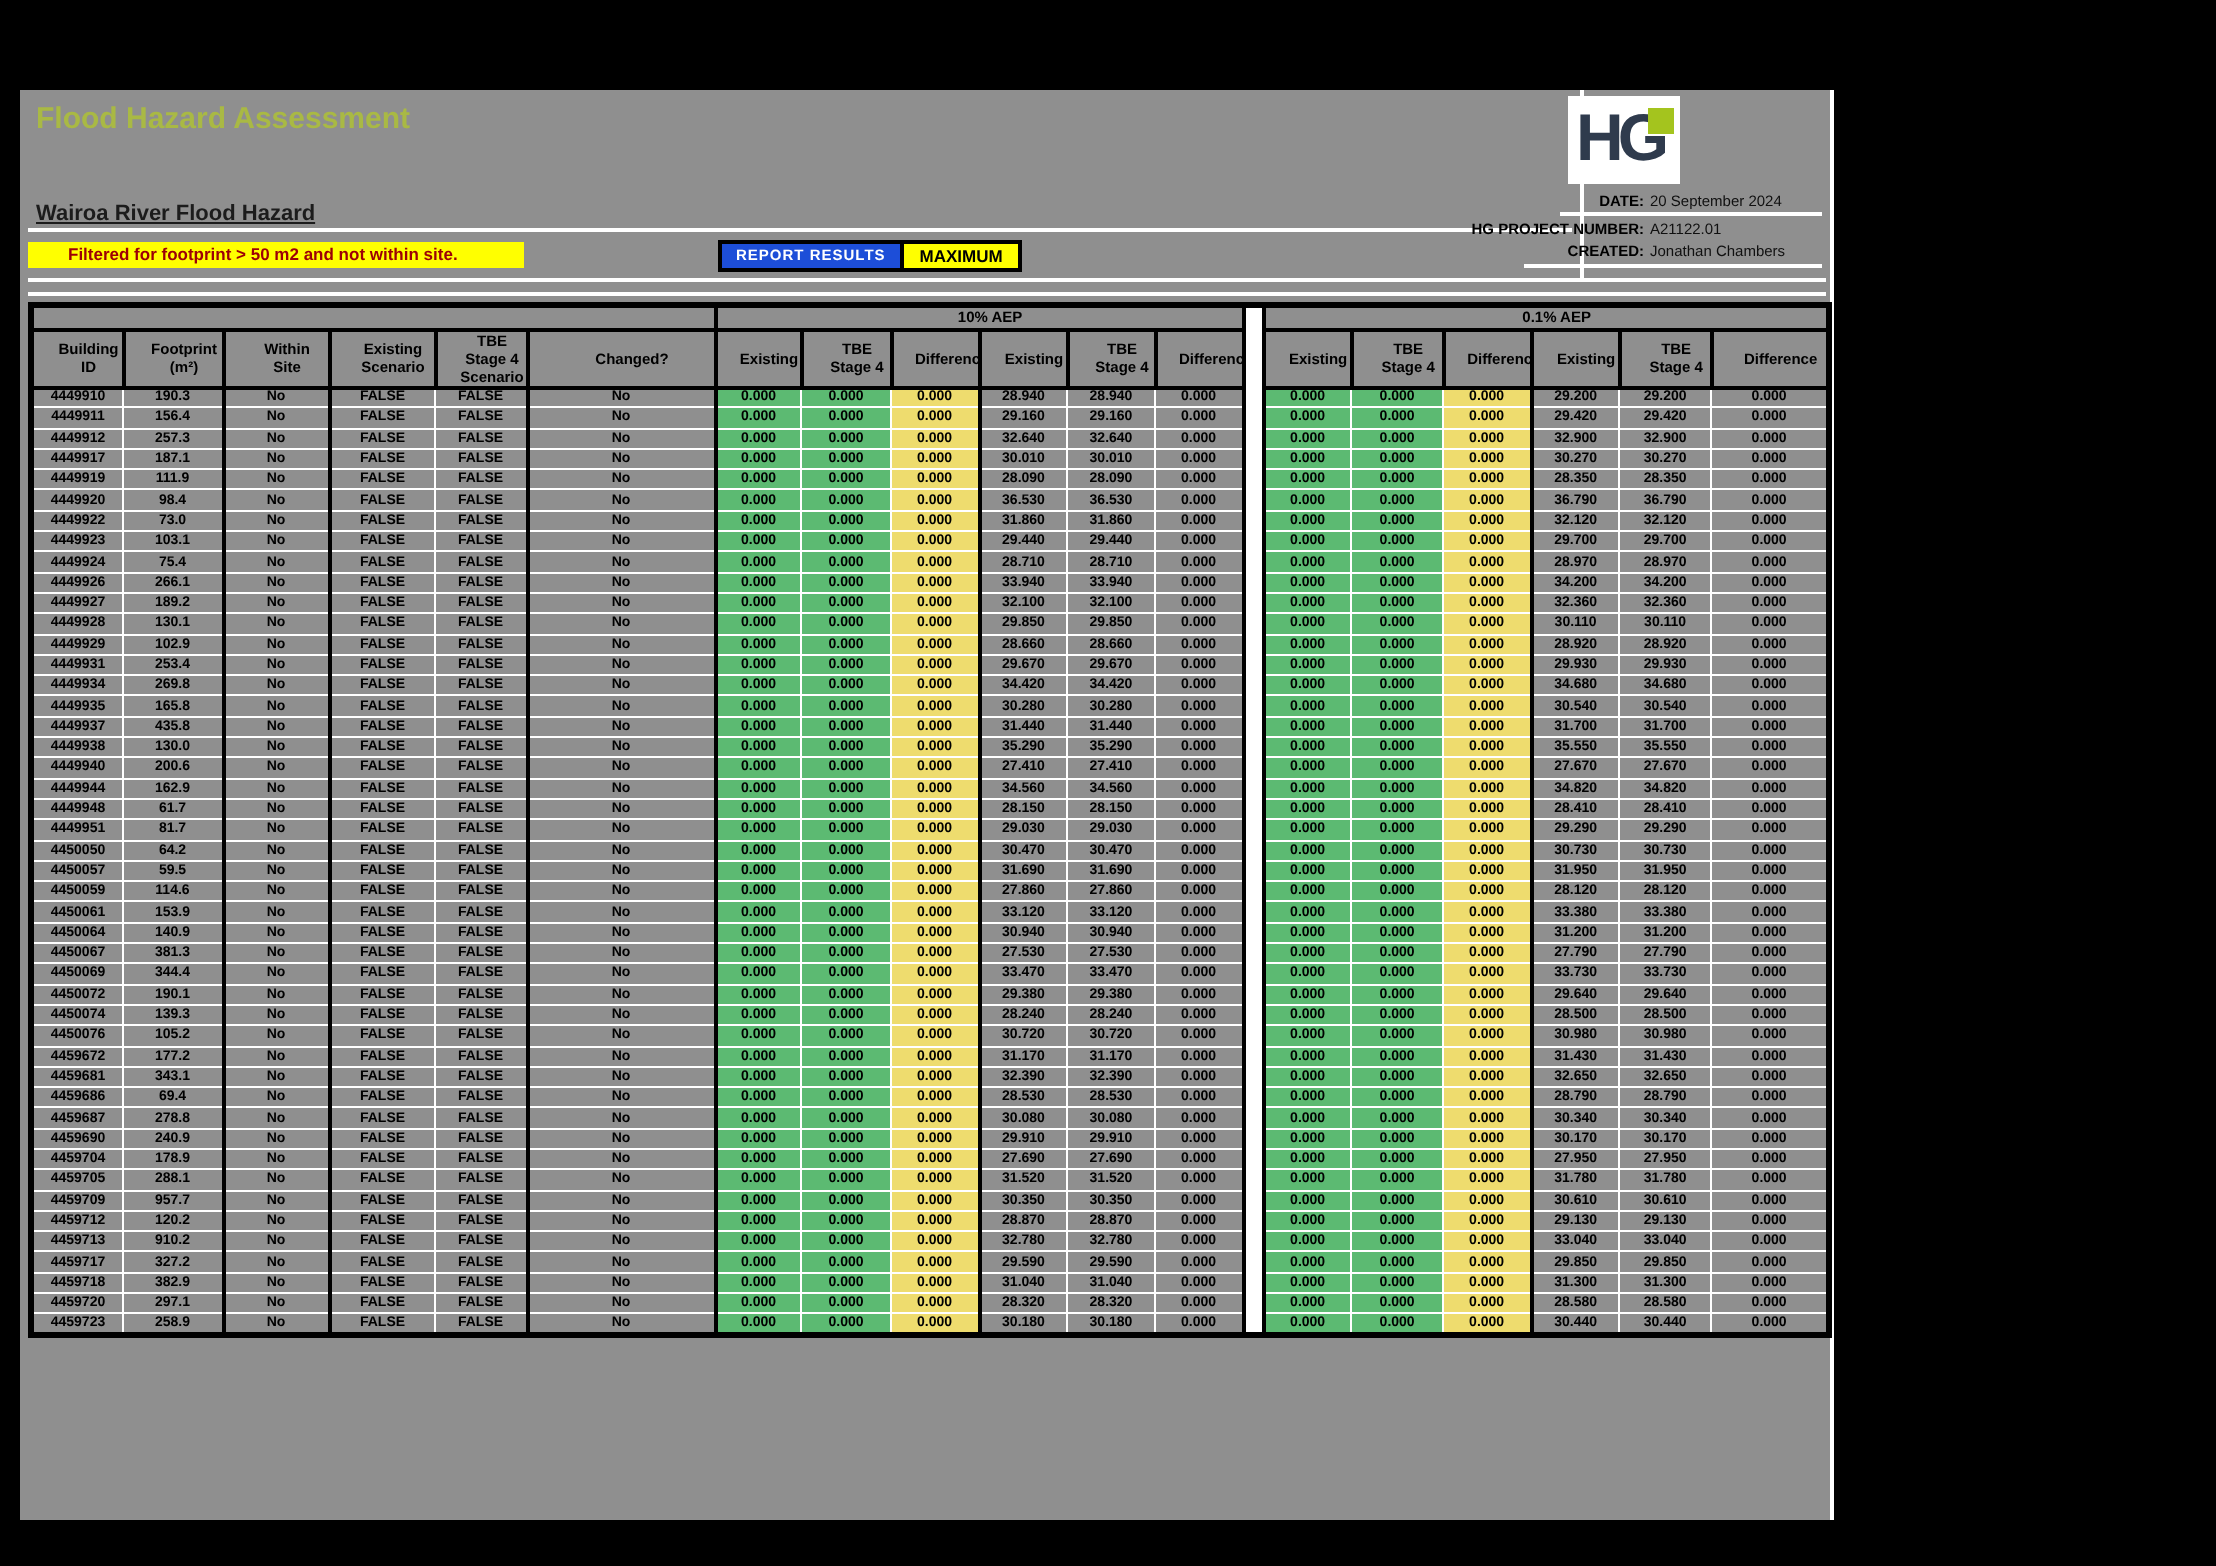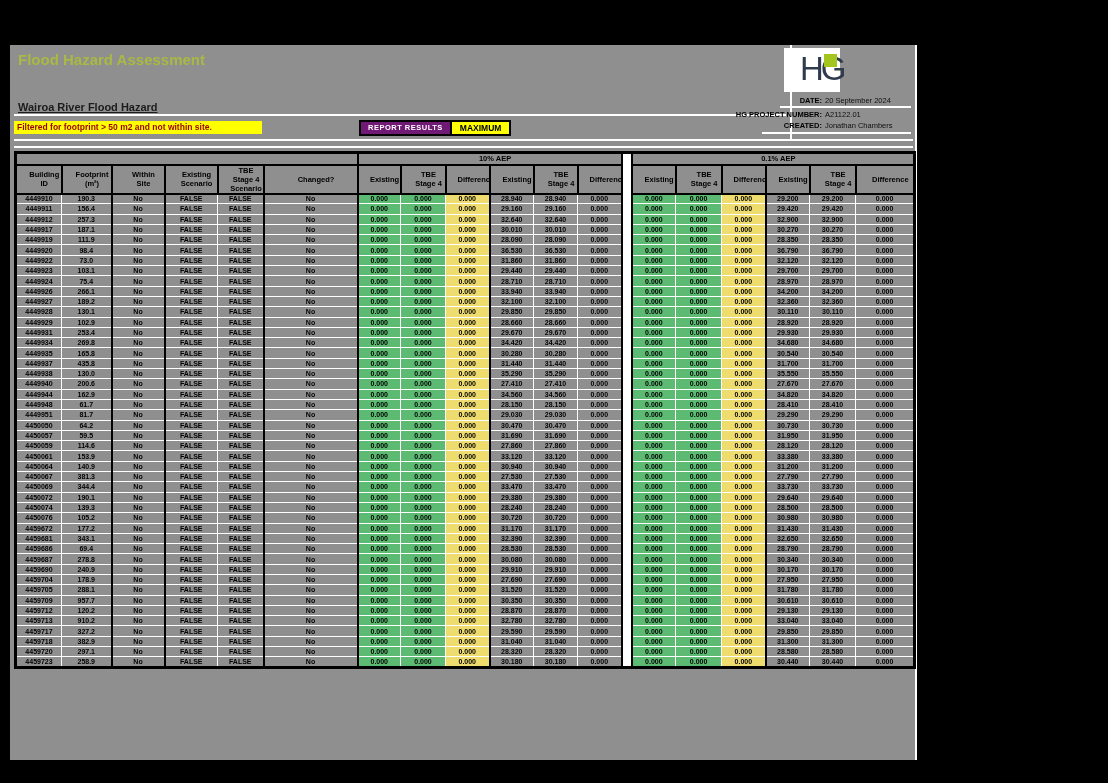--- a/index.html
+++ b/index.html
@@ -12,29 +12,29 @@
        font-family:"Liberation Sans",sans-serif;}
   .page{position:absolute;left:10px;top:45px;width:907px;height:715px;
         background:var(--page_gray);border-right:2px solid #fff;}
   .abs{position:absolute;}
   .title{left:8px;top:6px;font-size:15px;font-weight:bold;color:var(--title_green);}
   .subtitle{left:8px;top:22px;font-size:15.5px;font-weight:800;color:#0e0e0e;letter-spacing:.3px;}
   .section{left:8px;top:56px;font-size:11px;font-weight:bold;color:#1c1c1c;text-decoration:underline;}
   .wline{position:absolute;background:#fff;height:2px;}
   .vline{position:absolute;background:#fff;width:2px;}
   .filter-bar{left:4px;top:76px;width:248px;height:13px;background:var(--highlight_yellow);
-        color:var(--filter_text);font-size:8.5px;font-weight:bold;line-height:13px;padding-left:3px;}
+        color:var(--filter_text);font-size:8.5px;font-weight:bold;line-height:13px;padding-left:20px;}
   .result-box{left:349px;top:75px;height:16px;display:flex;border:2px solid #000;}
-  .result-label{background:#701a75;color:#fff;font-size:7.5px;font-weight:bold;line-height:12px;
+  .result-label{background:#1d4ed8;color:#fff;font-size:7.5px;font-weight:bold;line-height:12px;
         padding:0 7px;letter-spacing:.5px;text-align:center;}
   .result-value{background:var(--highlight_yellow);color:#000;font-size:8.5px;font-weight:bold;
         line-height:12px;padding:0 8px;border-left:2px solid #000;text-align:right;}
   .logo-box{left:774px;top:3px;width:56px;height:44px;background:#fff;}
-  .logo-letters{font-size:33px;font-weight:400;color:var(--logo_navy);letter-spacing:-3px;
-        line-height:42px;padding-left:16px;display:block;}
+  .logo-letters{font-size:33px;font-weight:700;color:var(--logo_navy);letter-spacing:-3px;
+        line-height:42px;padding-left:4px;display:block;}
   .logo-square{position:absolute;right:3px;top:6px;width:13px;height:13px;background:var(--logo_green);}
   .info-row{position:absolute;left:700px;width:200px;height:11px;display:flex;font-size:7.5px;align-items:center;}
   .info-label{width:112px;text-align:right;font-weight:bold;color:#000;flex:none;}
   .info-value{padding-left:3px;color:#101010;white-space:nowrap;}
   #data-table{position:absolute;left:4px;top:106px;width:901px;border-collapse:collapse;
         table-layout:fixed;border:3px solid #000;}
   #data-table th,#data-table td{font-size:7px;text-align:center;vertical-align:middle;
         padding:0;overflow:hidden;white-space:pre-line;}
   #data-table thead th{background:var(--page_gray);border:2px solid #000;font-weight:bold;color:#000;padding-left:11px;}
   #data-table thead tr:nth-child(1) th,#data-table thead tr:nth-child(2) th{height:12px;font-size:7.5px;}

